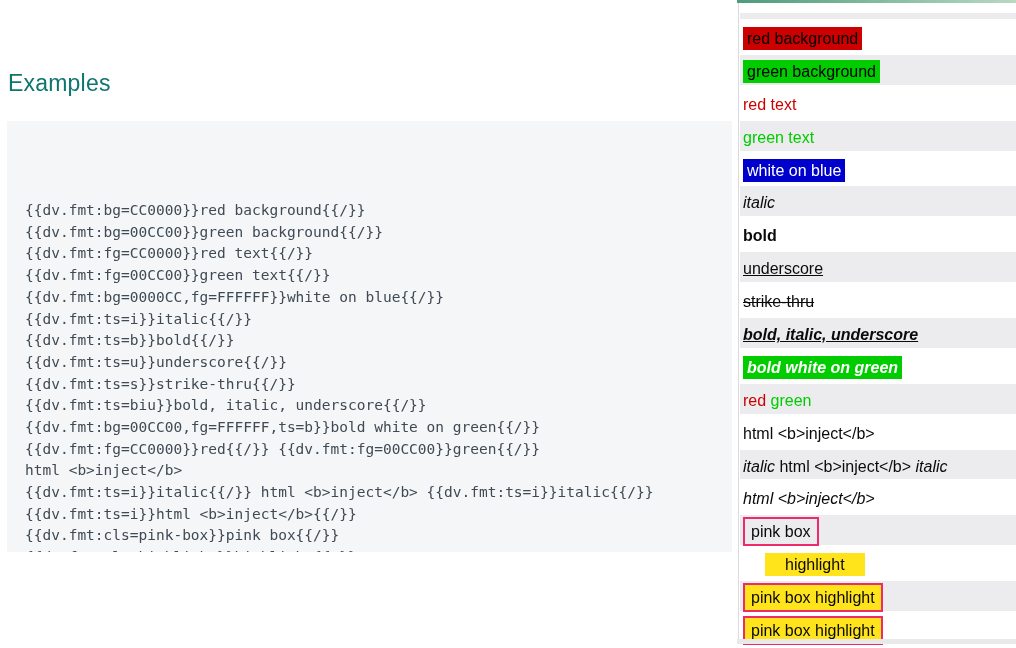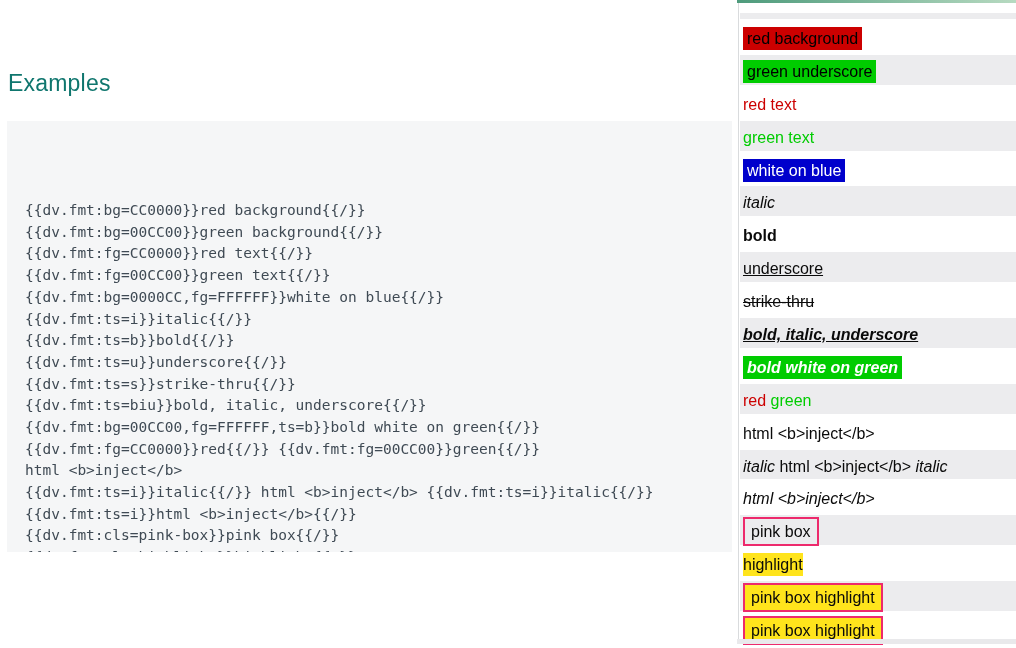--- a/index.html
+++ b/index.html
@@ -59,21 +59,21 @@
   .seg.fg-red{color:var(--red);}
   .seg.fg-green{color:var(--green);}
   .seg.white-on-blue{background:var(--blue);color:var(--white);padding:1px 4px;}
   .seg.italic{font-style:italic;}
   .seg.bold{font-weight:bold;}
   .seg.underline{text-decoration:underline;}
   .seg.strike{text-decoration:line-through;}
   .seg.bold-italic-underline{font-weight:bold;font-style:italic;text-decoration:underline;}
   .seg.bold-white-on-green{background:var(--green);color:var(--white);font-weight:bold;padding:1px 4px;font-style:italic;}
   .seg.pink-box{border:2px solid var(--pink);padding:2px 6px;}
-  .seg.highlight{background:var(--yellow);padding:1px 0;}
+  .seg.highlight{background:var(--yellow);padding:1px 20px;margin-left:22px;}
   .seg.pink-box-highlight{border:2px solid var(--pink);background:var(--yellow);padding:2px 6px;}
   .bottom-edge{
     position:absolute;left:0;top:639px;width:279px;height:5px;
     background:#E9E9EB;
   }
 </style>
 </head>
 <body>
 
 <div class="page">
@@ -87,21 +87,21 @@
   <div class="preview-pane">
     <div class="accent-bar"></div>
     <div class="pane-border"></div>
     <div class="rows">
       <div class="partial-stripe-top"></div>
 
     <div class="row odd">
           <span class="seg bg-red">red background</span>
         </div>
         <div class="row even">
-          <span class="seg bg-green">green underscore</span>
+          <span class="seg bg-green">green background</span>
         </div>
         <div class="row odd">
           <span class="seg fg-red">red text</span>
         </div>
         <div class="row even">
           <span class="seg fg-green">green text</span>
         </div>
         <div class="row odd">
           <span class="seg white-on-blue">white on blue</span>
         </div>

